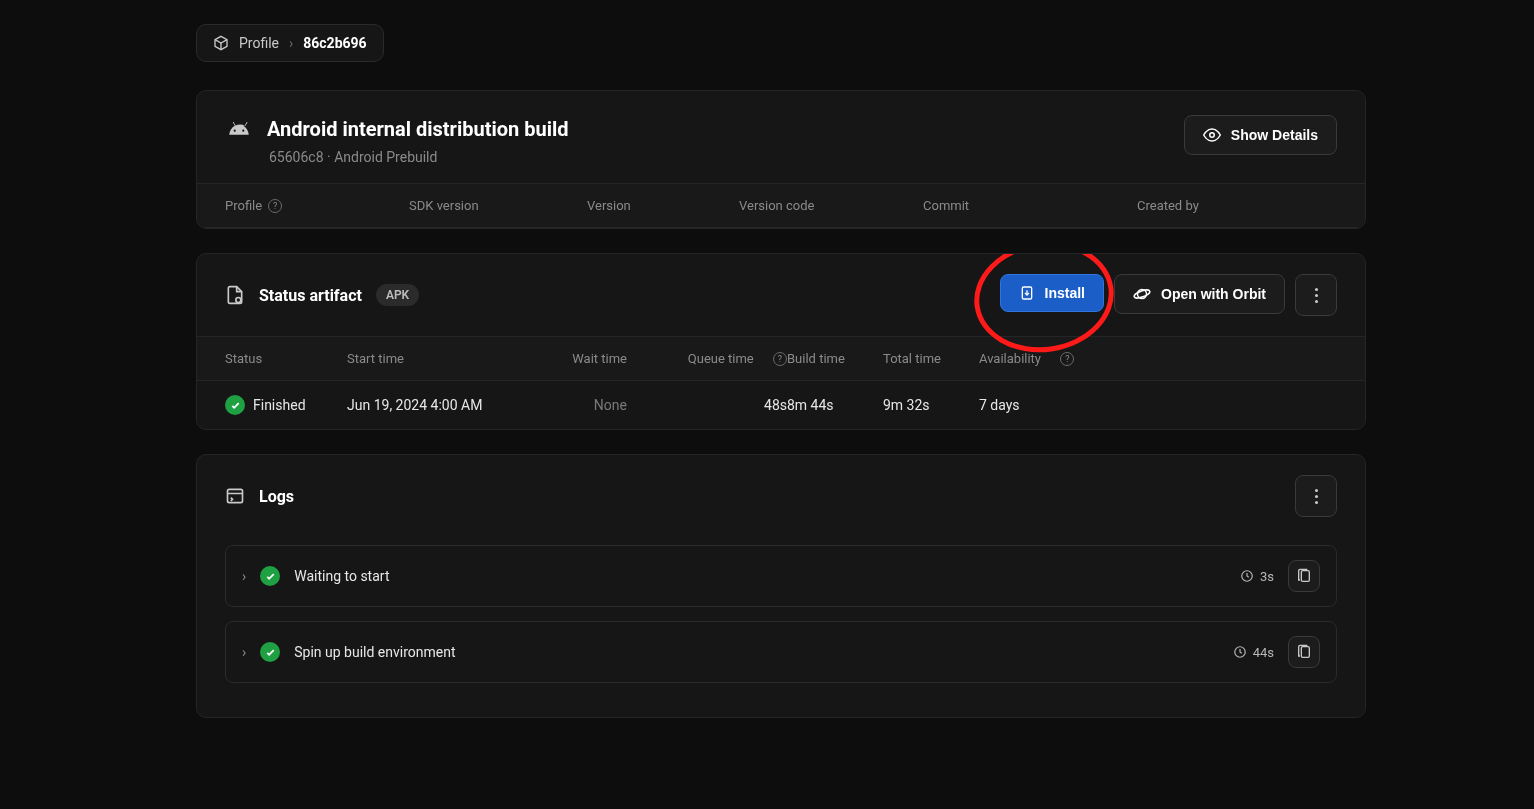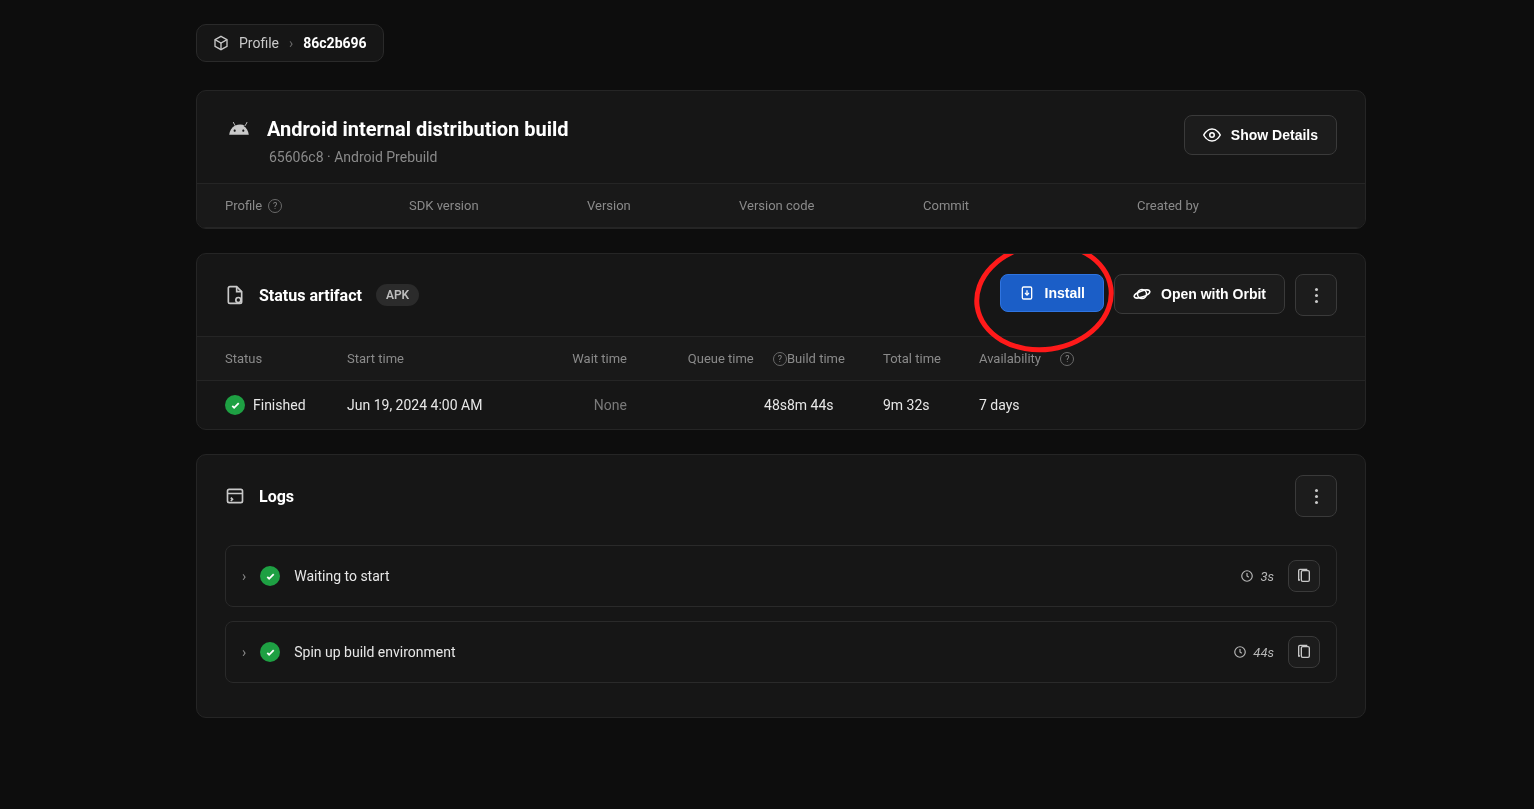--- a/index.html
+++ b/index.html
@@ -117,21 +117,21 @@
 .logs-body { padding: 8px 28px 20px 28px; }
 .log-step {
   display:flex; align-items:center; justify-content:space-between;
   border:1px solid #2a2a2a; border-radius:8px;
   padding:14px 16px; margin-bottom:14px;
   cursor:pointer;
 }
 .log-step-left { display:flex; align-items:center; gap:14px; }
 .log-step-right { display:flex; align-items:center; gap:14px; color:#b7b7b7; }
 .chev { color:#8a8a8a; }
-.time-badge { display:flex; align-items:center; gap:6px; font-size:13px;font-style:italic; }
+.time-badge { display:flex; align-items:center; gap:6px; font-size:13px; }
 
 .android-icon { width: 28px; }
 .kebab { display:flex; flex-direction:column; gap:3px; }
 .kebab span { width:3px; height:3px; background:#c9c9c9; border-radius:50%; }
 .planet { width:18px; height:18px; }
 </style>
 </head>
 <body>
 
 <div class="container">

